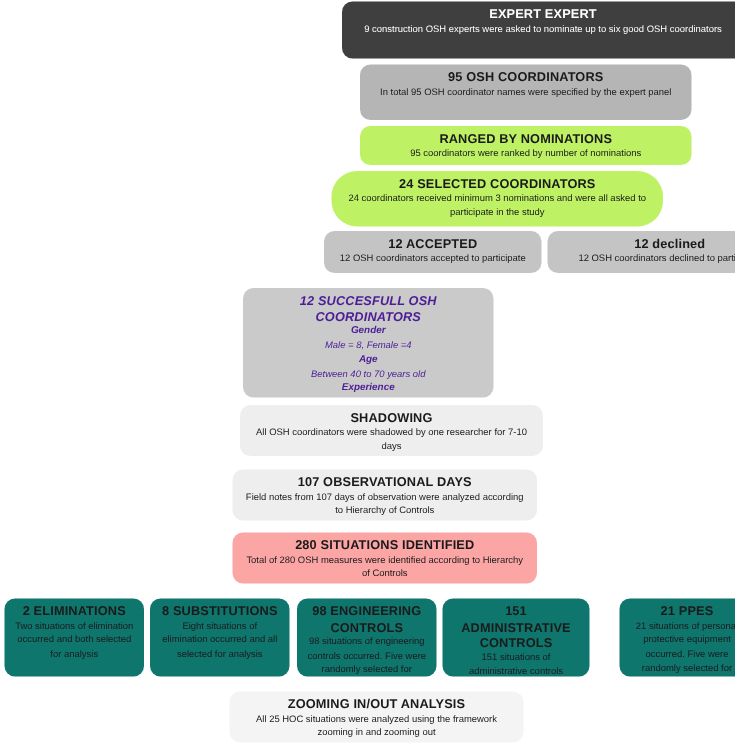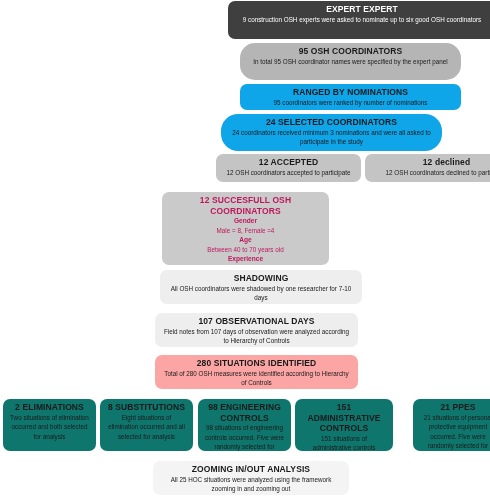--- a/index.html
+++ b/index.html
@@ -48,39 +48,39 @@
   .node .sublabel {
     font-weight: bold;
     font-size: 6.6px;
     line-height: 9.5px;
     display: block;
   }
 
   
   .tone-1 { background: #3f3f3f; color: #ffffff; }
   .tone-2 { background: #b5b5b5; color: #1a1a1a; }
-  .tone-3 { background: #0ea5e9; color: #1a1a1a; }
+  .tone-3 { background: #bef264; color: #1a1a1a; }
   .tone-4 { background: #c4c4c4; color: #1a1a1a; margin-left: 25px; }
-  .tone-5 { background: #cacaca; color: #be185d; }
+  .tone-5 { background: #cacaca; color: #4c1d95; font-style: italic; }
   .tone-7 { background: #eeeeee; color: #1a1a1a; }
   .tone-8 { background: #fca5a5; color: #1a1a1a; }
   .tone-9 { background: #0f766e; color: #1a1a1a; }
   .tone-10 { background: #f4f4f4; color: #1a1a1a; }
 </style>
 </head>
 <body>
 
 <div class="flow">
 
   <div class="node tone-1" style="left:228px; top:1px; width:268px; height:38px;">
     <span class="title">EXPERT EXPERT</span>
     <span class="desc">9 construction OSH experts were asked to nominate up to six good OSH coordinators</span>
   </div>
 
-  <div class="node tone-2" style="left:240px; top:43px; width:221px; height:37px;border-radius:15px;">
+  <div class="node tone-2" style="left:240px; top:43px; width:221px; height:37px;">
     <span class="title">95 OSH COORDINATORS</span>
     <span class="desc">In total 95 OSH coordinator names were specified by the expert panel</span>
   </div>
 
   <div class="node tone-3" style="left:240px; top:84px; width:221px; height:26px;">
     <span class="title">RANGED BY NOMINATIONS</span>
     <span class="desc">95 coordinators were ranked by number of nominations</span>
   </div>
 
   <div class="node tone-3" style="left:221px; top:114px; width:221px; height:37px;border-radius:17px;">

